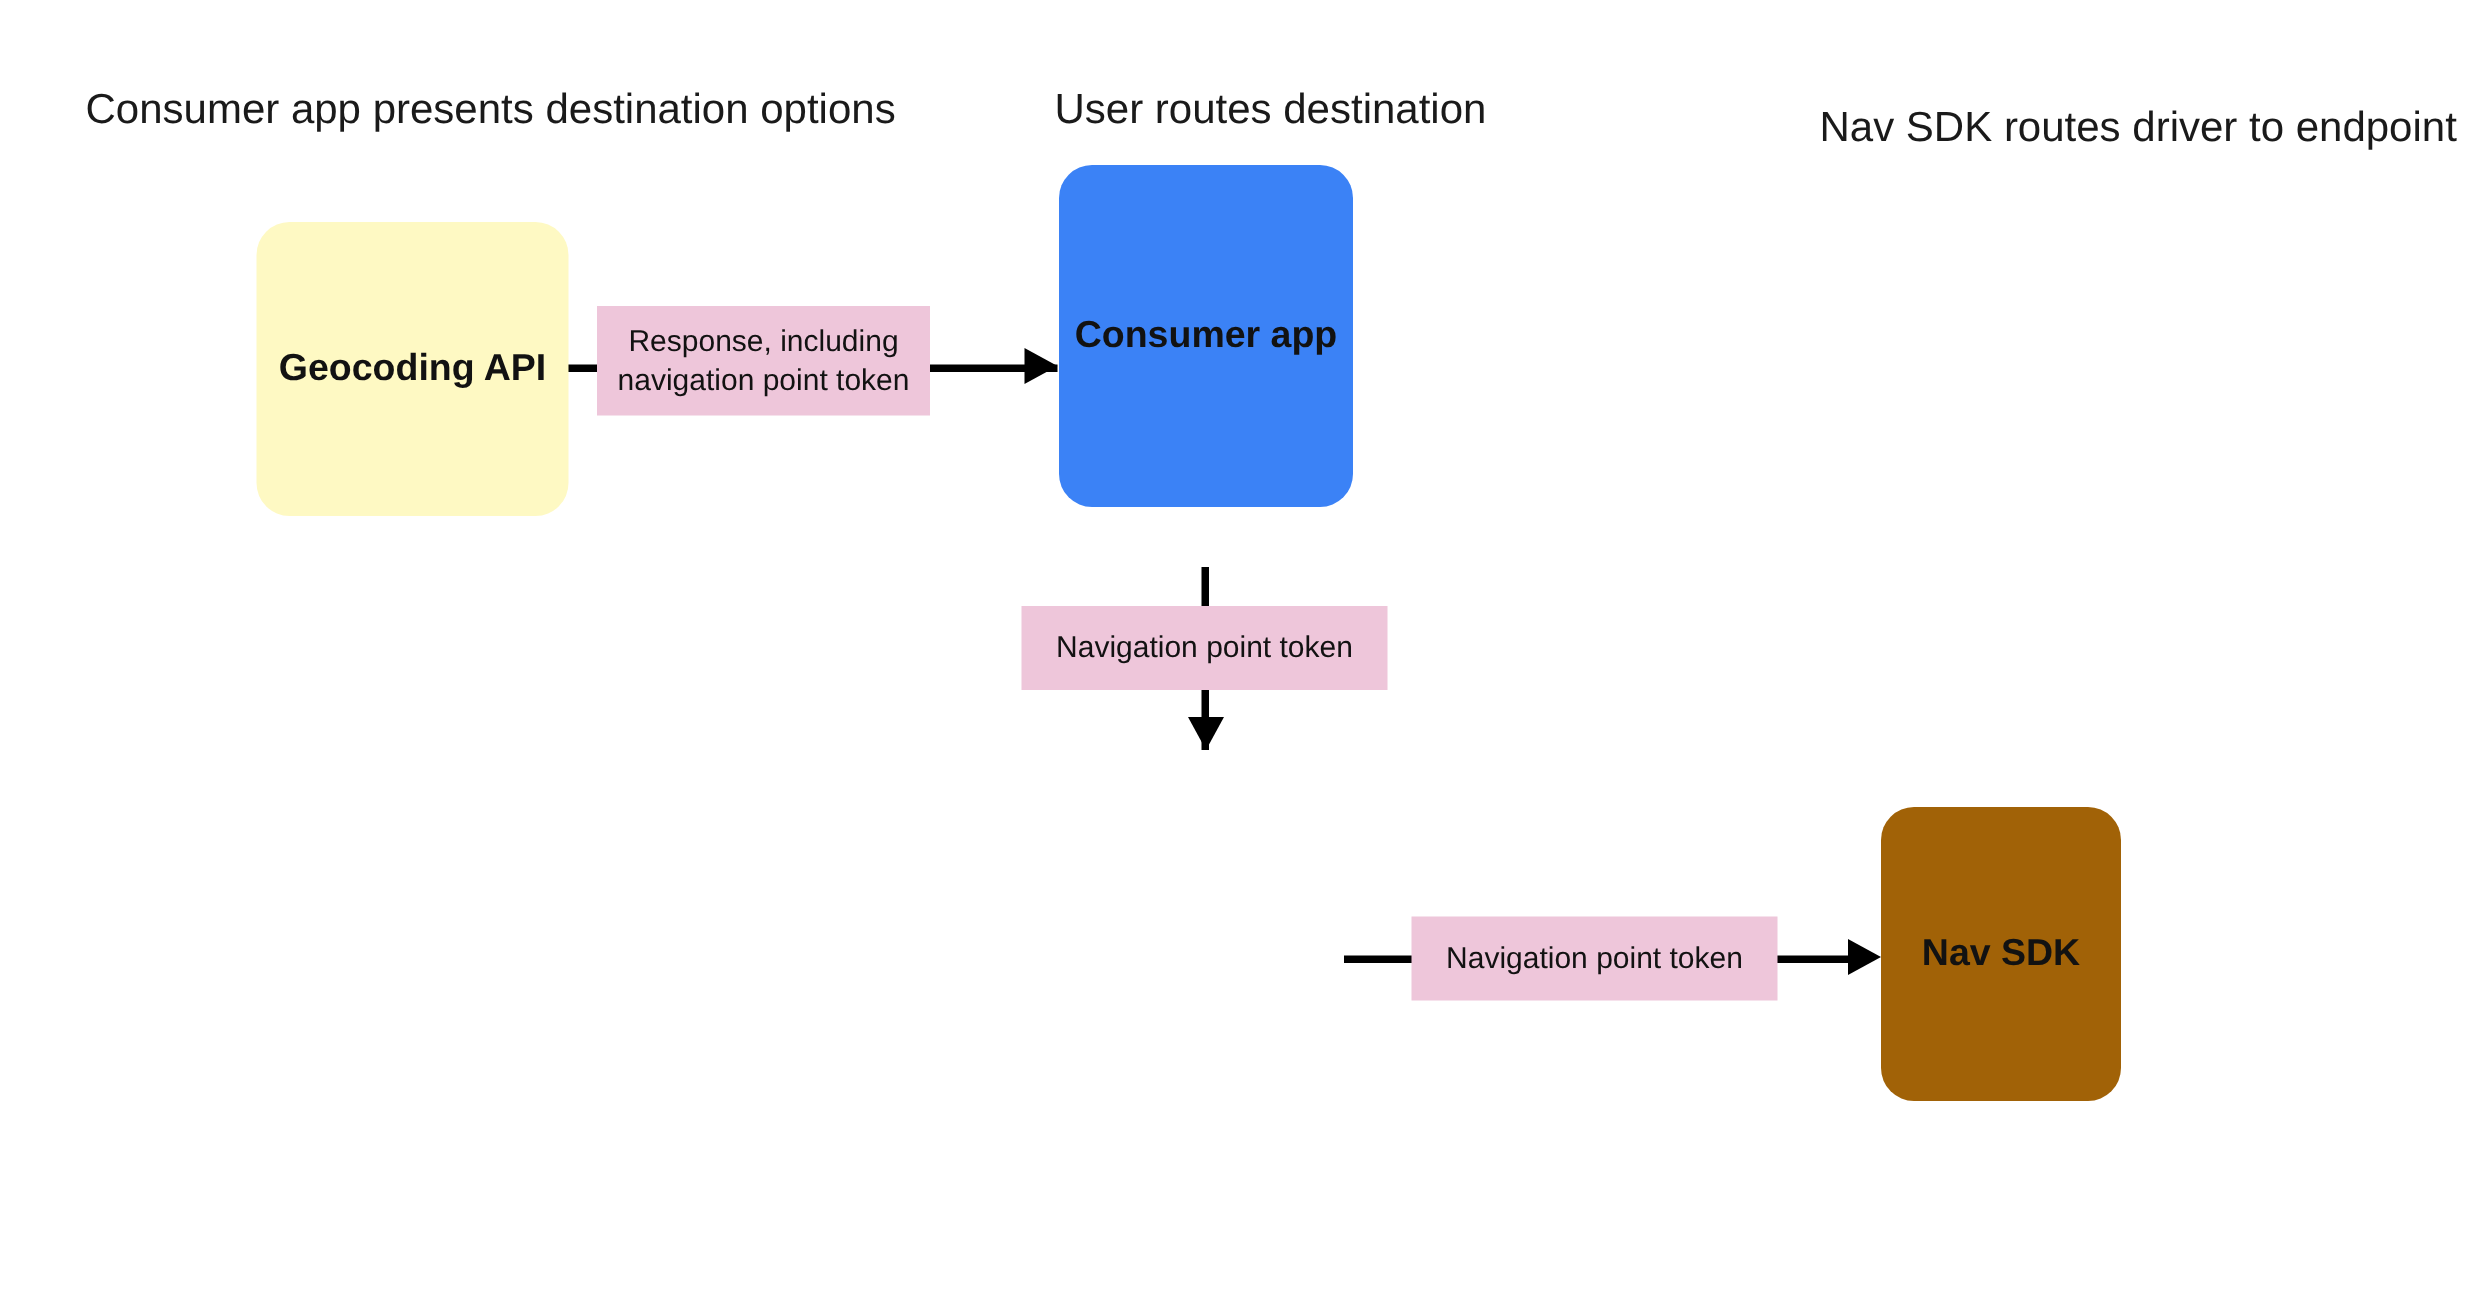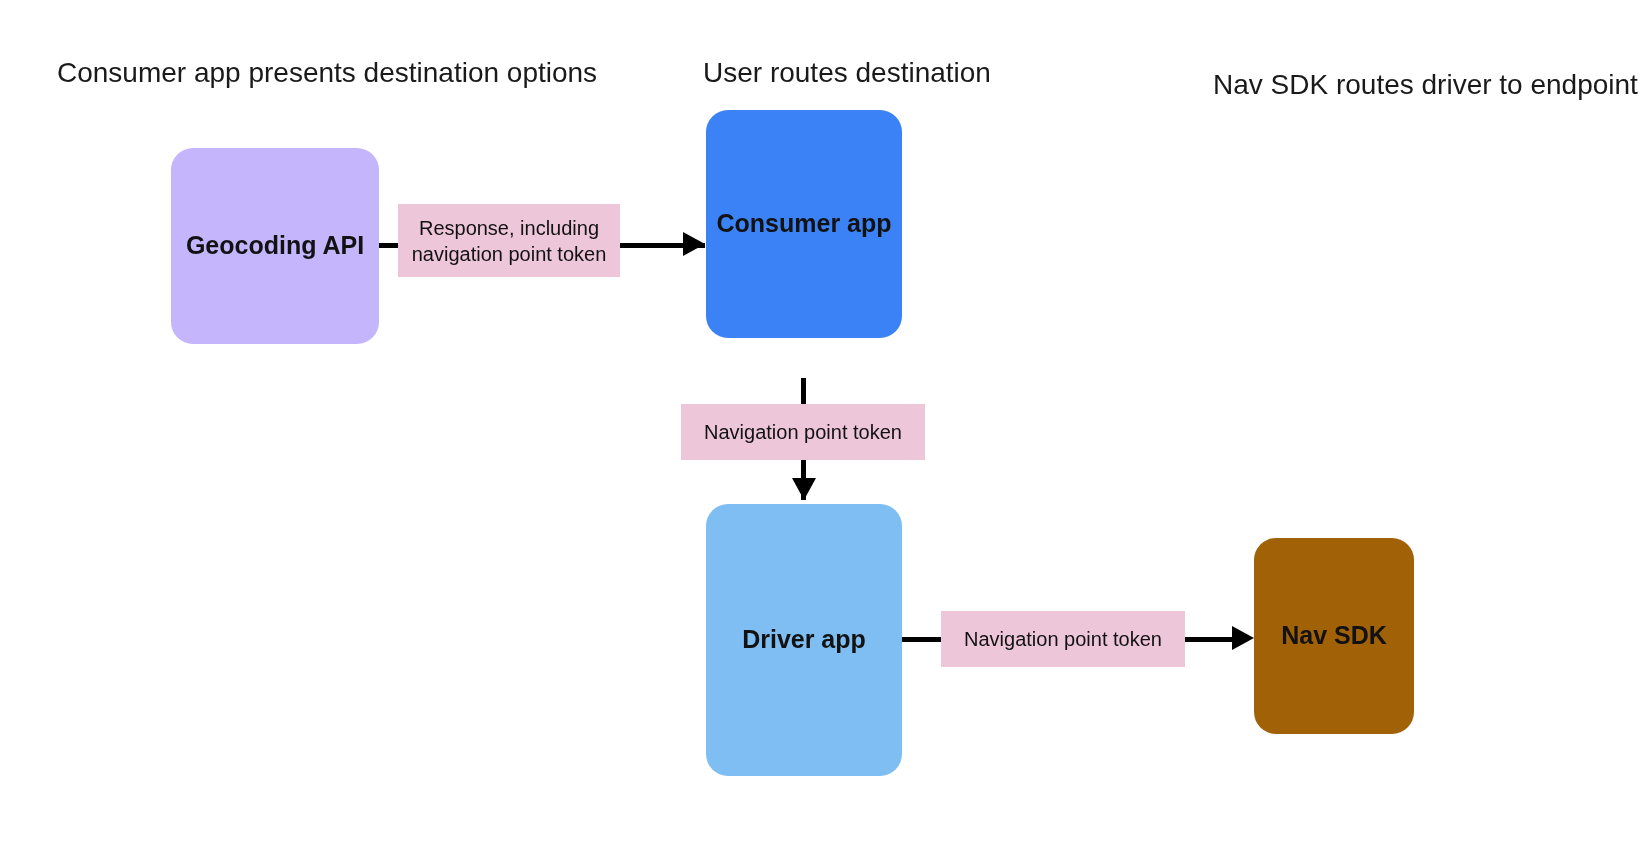--- a/index.html
+++ b/index.html
@@ -47,21 +47,21 @@
     font-size: 25px;
     font-weight: 700;
     color: #121212;
     line-height: 1.25;
     padding: 0 8px;
   }
 
   #node-geocoding-api {
     left: 171px; top: 148px;
     width: 208px; height: 196px;
-    background: #c4b5fd;
+    background: #fef9c3;
   }
   #node-consumer-app {
     left: 706px; top: 110px;
     width: 196px; height: 228px;
     background: #3b82f6;
     align-items: center;
   }
   #node-driver-app {
     left: 706px; top: 504px;
     width: 196px; height: 272px;
@@ -155,23 +155,20 @@
   <div class="arrowhead right" id="edge-3-head"></div>
 
   <div class="node" id="node-geocoding-api">
     <span class="node-label">Geocoding API</span>
   </div>
 
   <div class="node" id="node-consumer-app">
     <span class="node-label">Consumer app</span>
   </div>
 
-  <div class="node" id="node-driver-app">
-    <span class="node-label">Driver app</span>
-  </div>
 
   <div class="node" id="node-nav-sdk">
     <span class="node-label">Nav SDK</span>
   </div>
 
   <div class="edge-label" id="edge-label-response">Response, including navigation point token</div>
 
   <div class="edge-label" id="edge-label-token-1">Navigation point token</div>
 
   <div class="edge-label" id="edge-label-token-2">Navigation point token</div>

